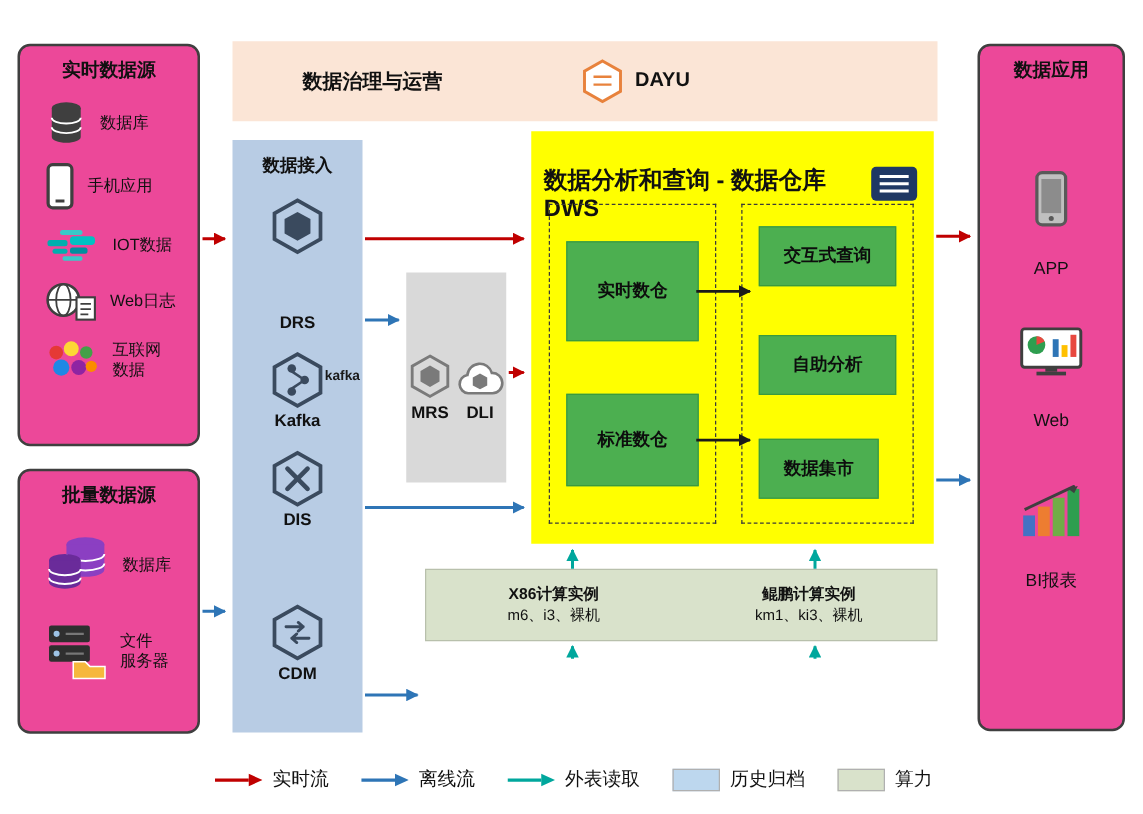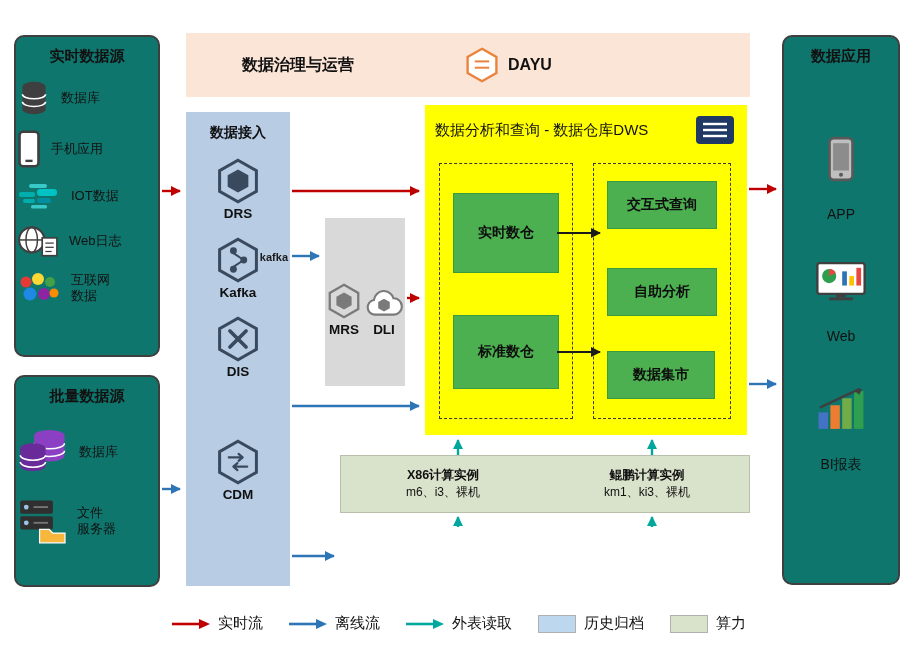--- a/index.html
+++ b/index.html
@@ -7,73 +7,73 @@
   #canvas { position:relative; width:914px; height:651px; background:#fff; overflow:hidden; }
 
   
   #arrow-overlay { position:absolute; left:0; top:0; width:914px; height:651px; pointer-events:none; z-index:6; }
   .arrow-red   { stroke:#c00000; stroke-width:2.4; }
   .arrow-blue  { stroke:#2e75b6; stroke-width:2.4; }
   .arrow-teal  { stroke:#00a79d; stroke-width:2.4; }
   .arrow-black { stroke:#1a1a1a; stroke-width:2.2; }
 
   
-  .panel { position:absolute; border:2px solid #3f3f3f; border-radius:10px; background:#0f766e; z-index:2; }
+  .panel { position:absolute; border:2px solid #3f3f3f; border-radius:10px; background:#ec4899; z-index:2; }
   .panel-title { text-align:center; font-weight:bold; font-size:15px; padding-top:10px; }
   .pre { white-space:pre-line; }
 
   
   #realtime-panel { left:14px; top:35px; width:146px; height:322px; }
   #batch-panel    { left:14px; top:375px; width:146px; height:212px; }
-  .src-row { display:flex; align-items:center; gap:10px; padding-left:1px; margin-top:14px; }
+  .src-row { display:flex; align-items:center; gap:10px; padding-left:20px; margin-top:14px; }
   .src-row .icon { flex:0 0 auto; display:flex; align-items:center; justify-content:center; }
   .src-label { font-size:13px; line-height:1.25; }
   #batch-panel .src-row { margin-top:22px; }
 
   
   #governance-bar { position:absolute; left:186px; top:33px; width:564px; height:64px; background:#fbe5d6; z-index:2;
                     display:flex; align-items:center; }
   .gov-title { font-weight:bold; font-size:16px; margin-left:56px; }
   .gov-brand { display:flex; align-items:center; gap:8px; margin-left:110px; font-weight:bold; font-size:16px; }
 
   
   #ingestion-col { position:absolute; left:186px; top:112px; width:104px; height:474px; background:#b8cce4; z-index:2;
                    display:flex; flex-direction:column; align-items:center; }
   #ingestion-col .col-title { font-weight:bold; font-size:14px; padding-top:12px; }
   .ing-item { display:flex; flex-direction:column; align-items:center; position:relative; width:100%; }
   .ing-label { font-weight:bold; font-size:13.5px; margin-top:2px; }
-  #ing-drs   { margin-top:16px; }
+  #ing-drs   { margin-top:16px;gap:44px; }
   #ing-kafka { margin-top:16px; }
   #ing-dis   { margin-top:16px; }
   #ing-cdm   { margin-top:60px; }
   .kafka-logo { position:absolute; right:2px; top:14px; font-weight:bold; font-size:11px; color:#1a1a1a; }
 
   
   #middleware-box { position:absolute; left:325px; top:218px; width:80px; height:168px; background:#d9d9d9; z-index:3;
                     display:flex; flex-direction:row; align-items:center; }
   .mid-item { display:flex; flex-direction:column; align-items:center; }
   #mid-mrs { margin-top:14px; }
   #mid-dli { margin-top:16px; }
   .mid-label { font-weight:bold; font-size:13.5px; margin-top:2px; }
 
   
   #dws-box { position:absolute; left:425px; top:105px; width:322px; height:330px; background:#ffff00; z-index:2; }
   #dws-header { display:flex; align-items:center; padding:10px 12px 0 10px; }
-  #dws-title { font-weight:normal; font-size:15px; }
+  #dws-title { font-weight:bold; font-size:19px;margin-top:16px; }
   #dws-icon { margin-left:auto; }
   .dashed-group { position:absolute; border:1.5px dashed #3a3a3a; }
   #dws-left-group  { left:14px;  top:58px; width:134px; height:256px; }
   #dws-right-group { left:168px; top:58px; width:138px; height:256px; }
   .green-box { position:absolute; background:#4caf50; border:1px solid #3a9a3e; display:flex; align-items:center; justify-content:center;
                font-weight:bold; font-size:14px; color:#0d0d0d; z-index:3; }
   #gb-realtime { left:28px;  top:88px;  width:106px; height:80px; }
   #gb-standard { left:28px;  top:210px; width:106px; height:74px; }
   #gb-query    { left:182px; top:76px;  width:110px; height:48px; }
   #gb-selfserv { left:182px; top:163px; width:110px; height:48px; }
-  #gb-mart     { left:182px; top:246px; width:108px; height:48px; }
+  #gb-mart     { left:182px; top:246px; width:96px; height:48px; }
 
   
   #compute-bar { position:absolute; left:340px; top:455px; width:410px; height:58px; background:#d9e2cb; border:1px solid rgba(0,0,0,0.15);
                  display:flex; z-index:2; }
   .compute-cell { flex:1; display:flex; flex-direction:column; align-items:center; justify-content:center; line-height:1.35; }
   .compute-title { font-weight:bold; font-size:12.5px; }
   .compute-sub { font-size:12px; }
 
   
   #hdfs-bar { position:absolute; left:340px; top:527px; width:410px; height:57px; background:#9dc3e6; border:1px solid rgba(0,0,0,0.12);

